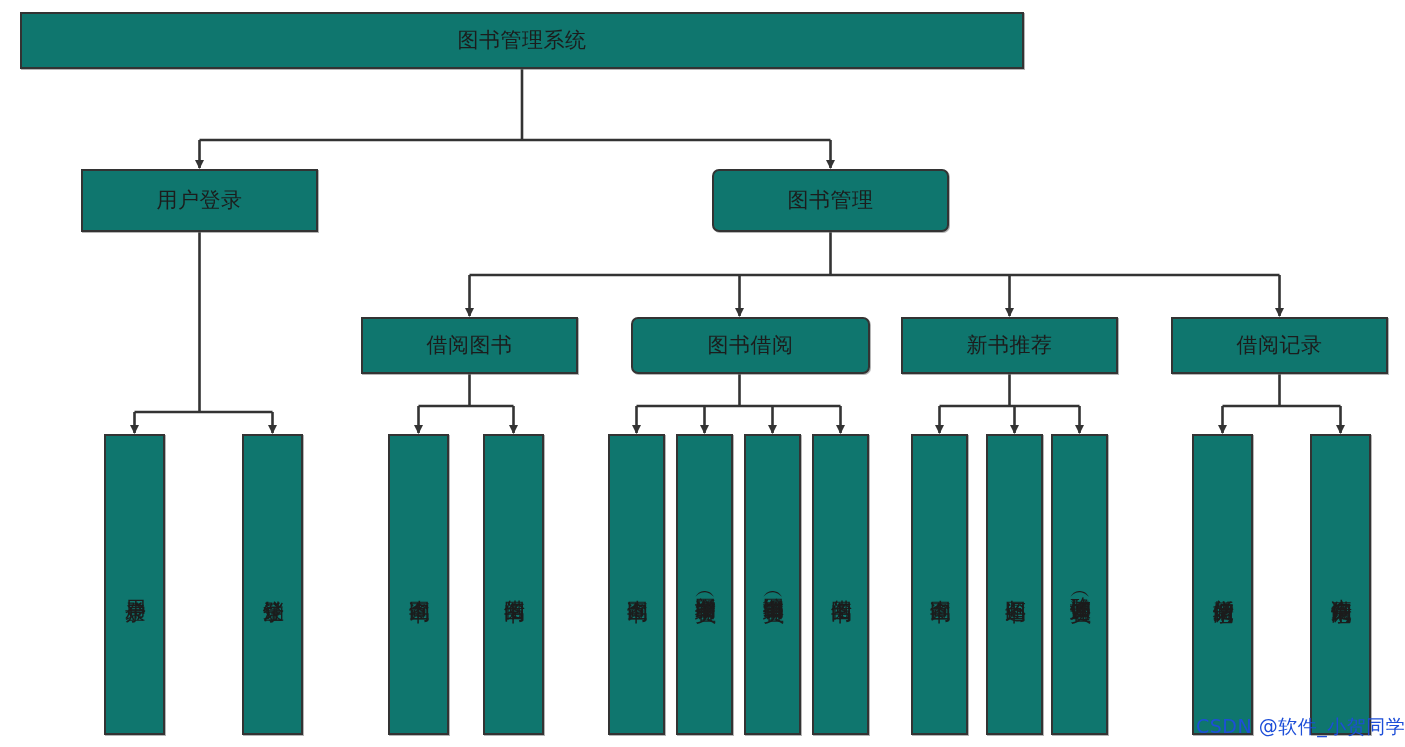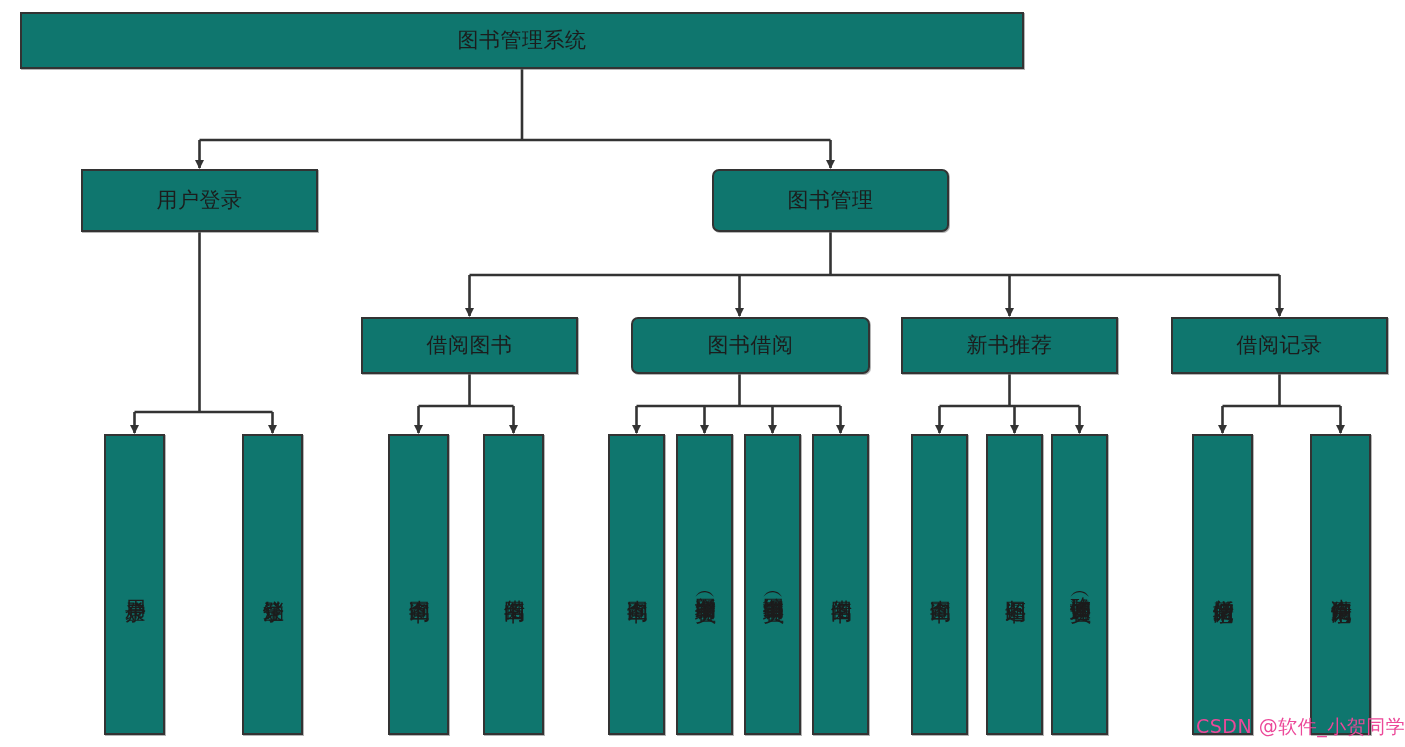--- a/index.html
+++ b/index.html
@@ -57,21 +57,21 @@
     writing-mode: vertical-rl;
     text-orientation: upright;
     text-align: center;
     letter-spacing: 1px;
     white-space: nowrap;
     display: block;
   }
   .watermark {
     position: absolute;
     font-size: 19px;
-    color: #ec4899;
+    color: #1d4ed8;
     white-space: nowrap;
     letter-spacing: 0.5px;
     pointer-events: none;
   }
 </style>
 </head>
 <body>
 
 <div id="diagram-root">
 

